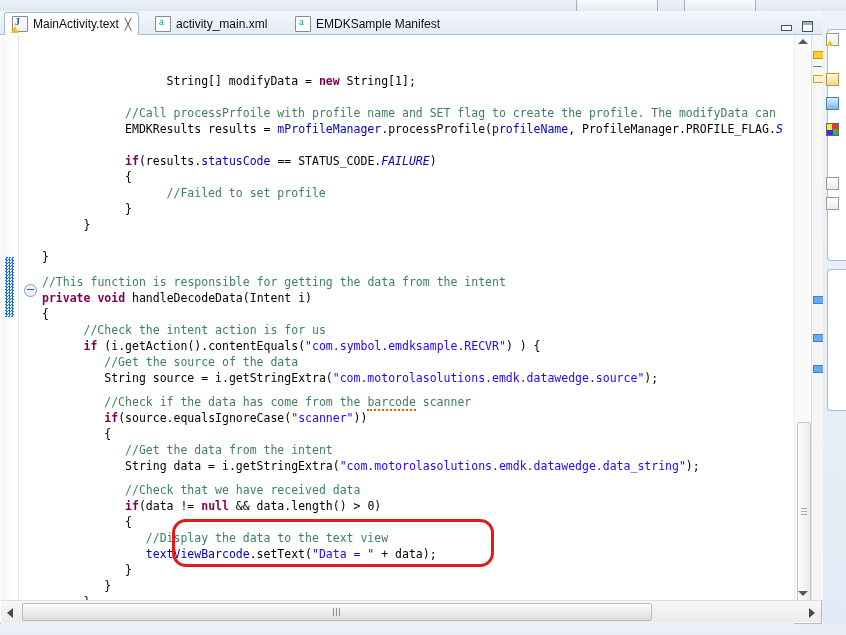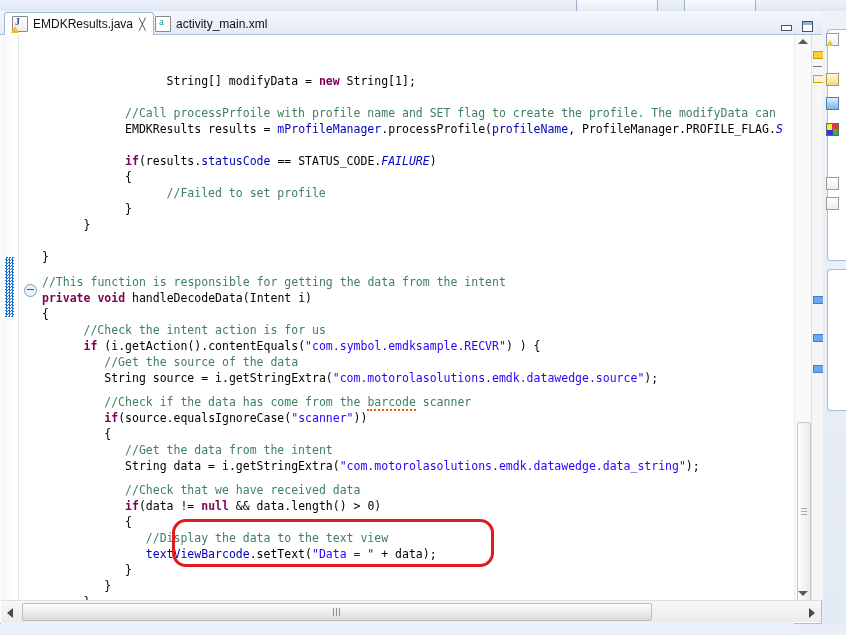--- a/index.html
+++ b/index.html
@@ -141,26 +141,30 @@
   <div class="tb-widget" style="left:684px;width:70px;"></div>
 </div>
 
 <div id="editor-window"></div>
 
 <div id="tabbar">
   <div class="tab active" style="left:4px;">
     <span class="tico ico-java">
         <i class="ico-warn"></i>
       </span>
-    <span class="tlabel">EMDKResults.java</span>
+    <span class="tlabel">MainActivity.text</span>
     <span class="tclose">╳</span>
   </div>
   <div class="tab" style="left:148px;justify-content:center;">
     <span class="tico ico-xml"></span>
     <span class="tlabel">activity_main.xml</span>
+  </div>
+  <div class="tab" style="left:288px;">
+    <span class="tico ico-xml"></span>
+    <span class="tlabel">EMDKSample Manifest</span>
   </div>
 
   <div class="winbtn" style="left:780px;">
     <span class="glyph-min"></span>
   </div>
   <div class="winbtn" style="left:801px;">
     <span class="glyph-max"></span>
   </div>
 </div>
 

